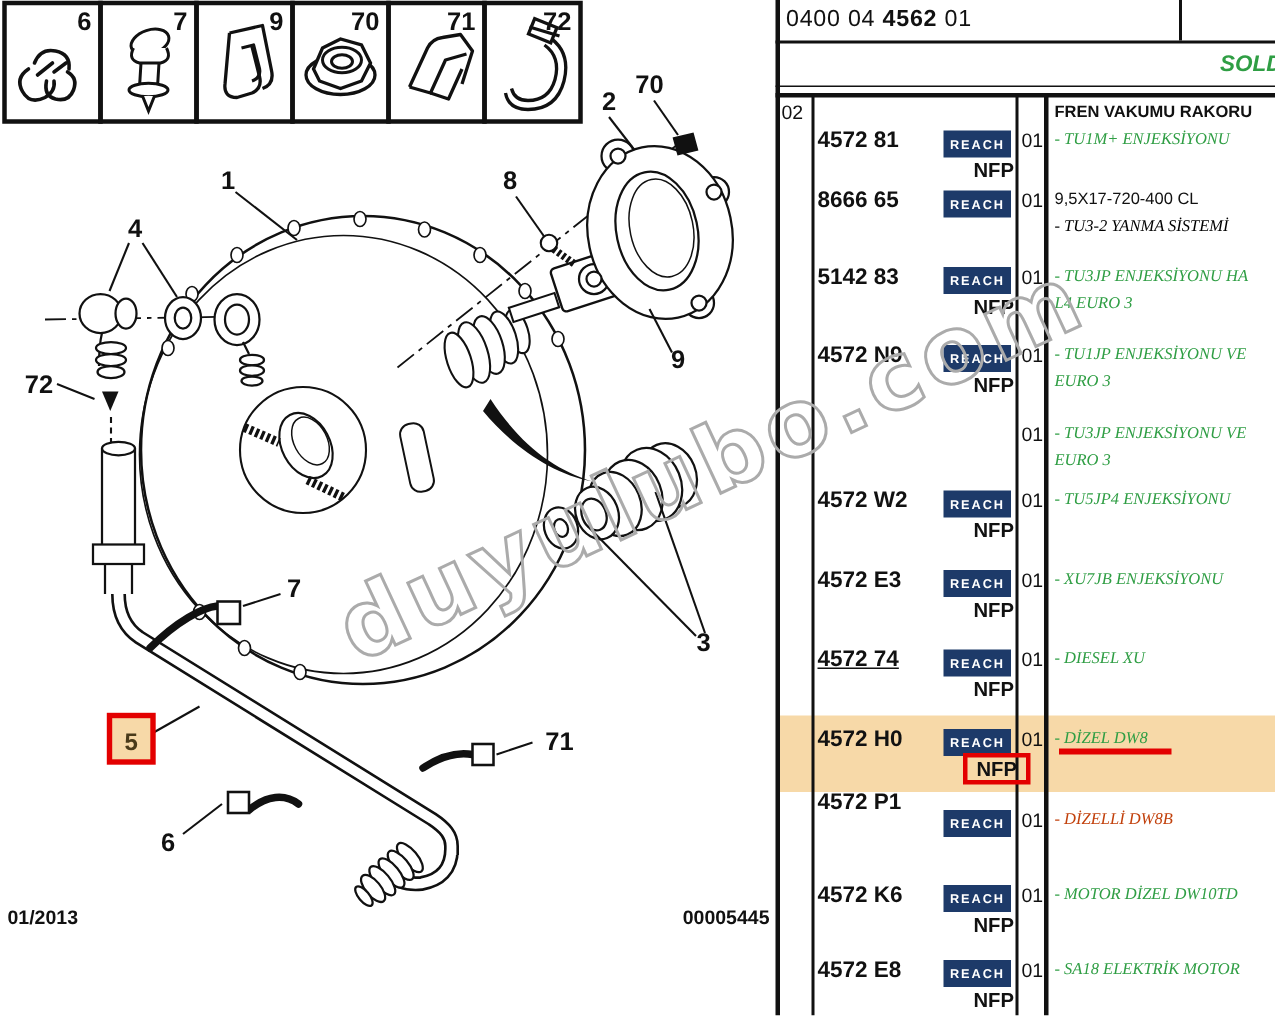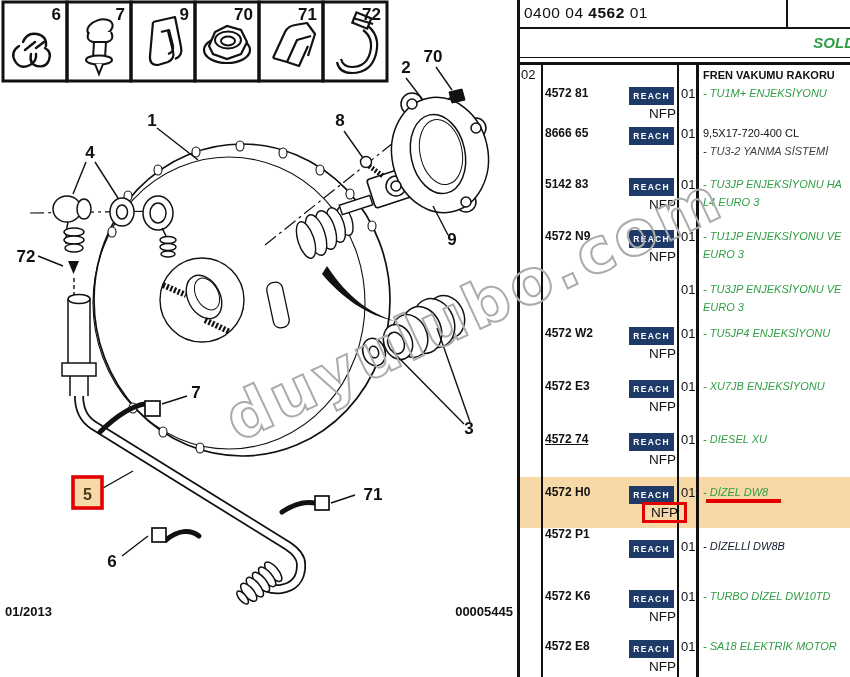--- a/index.html
+++ b/index.html
@@ -13,28 +13,28 @@
   .right-panel{position:absolute;left:517px;top:0;width:333px;height:677px;}
   .vline{position:absolute;background:#111;}
   .hline{position:absolute;background:#111;}
   .hdr-num{position:absolute;left:7px;top:4px;font-size:15.5px;letter-spacing:.5px;}
   .hdr-num b{font-weight:bold;}
   .sold{position:absolute;right:-5px;top:34px;font-size:15px;font-weight:bold;font-style:italic;}
   .section-code{position:absolute;left:4px;top:67px;font-size:13px;}
   .highlight-band{position:absolute;left:2px;top:477px;width:331px;height:51px;z-index:1;}
   .rows{position:absolute;left:0;top:0;width:333px;height:677px;z-index:3;}
   .rows span{position:absolute;display:block;line-height:15px;}
-  .ref{font-weight:bold;font-size:12px;left:28px;}
+  .ref{font-weight:bold;font-size:15px;left:28px;}
   .reach{right:176px;background:#1d3a69;color:#fff;font-size:8.5px;font-weight:bold;
          letter-spacing:1.3px;padding:2px 4px 1px 4px;line-height:10px;}
-  .nfp{right:174px;font-weight:normal;font-size:13.5px;}
+  .nfp{right:174px;font-weight:bold;font-size:13.5px;}
   .nfp.boxed{right:163px;border:3px solid #e30000;padding:0 6px;}
   .qty{left:164px;font-size:13px;}
   .dline{left:186px;font-size:11px;white-space:nowrap;width:146px;overflow:hidden;}
-  .dline.green{font-style:italic;}
+  .dline.green{font-style:italic;font-family:Liberation Serif, serif;}
   .dline.title{font-weight:bold;}
   .redline{position:absolute;left:189px;height:3.5px;width:75px;z-index:4;}
   .z2{z-index:2;}
   .wm{position:absolute;left:0;top:0;width:850px;height:677px;z-index:5;pointer-events:none;}
 </style>
 </head>
 <body>
 
 <div class="diagram-panel">
 <svg width="517" height="677" viewBox="0 0 517 677">
@@ -290,21 +290,21 @@
         <span class="nfp" style="top: 106px;">NFP</span>
         <span class="qty" style="top: 86px;">01</span>
         <span class="dline title" style="top: 68px;">FREN VAKUMU RAKORU</span>
         <span class="dline green" style="top: 86px; color: rgb(47, 158, 68);">- TU1M+ ENJEKSİYONU</span>
       </div>
       <div>
         <span class="ref" style="top: 126px;">8666 65</span>
         <span class="reach" style="top: 127px; background: rgb(29, 58, 105);">REACH</span>
         <span class="qty" style="top: 126px;">01</span>
         <span class="dline black" style="top: 126px;">9,5X17-720-400 CL</span>
-        <span class="dline green" style="top: 144px; color: #404040;">- TU3-2 YANMA SİSTEMİ</span>
+        <span class="dline green" style="top: 144px; color: #000000;">- TU3-2 YANMA SİSTEMİ</span>
       </div>
       <div>
         <span class="ref" style="top: 177px;">5142 83</span>
         <span class="reach" style="top: 178px; background: rgb(29, 58, 105);">REACH</span>
         <span class="nfp" style="top: 197px;">NFP</span>
         <span class="qty" style="top: 177px;">01</span>
         <span class="dline green" style="top: 177px; color: rgb(47, 158, 68);">- TU3JP ENJEKSİYONU HA</span>
         <span class="dline green" style="top: 195px; color: rgb(47, 158, 68);">L4 EURO 3</span>
       </div>
       <div>
@@ -346,28 +346,28 @@
         <span class="reach" style="top: 486px; background: rgb(29, 58, 105);">REACH</span>
         <span class="nfp boxed" style="top: 502px; border-color: rgb(227, 0, 0);">NFP</span>
         <span class="qty" style="top: 485px;">01</span>
         <span class="dline green" style="top: 485px; color: rgb(47, 158, 68);">- DİZEL DW8</span>
         <div class="redline" style="top: 499px; background: rgb(227, 0, 0);"></div>
       </div>
       <div>
         <span class="ref" style="top: 527px;">4572 P1</span>
         <span class="reach" style="top: 540px; background: rgb(29, 58, 105);">REACH</span>
         <span class="qty" style="top: 539px;">01</span>
-        <span class="dline green" style="top: 539px; color: #0f172a;">- DİZELLİ DW8B</span>
+        <span class="dline green" style="top: 539px; color: #c2410c;">- DİZELLİ DW8B</span>
       </div>
       <div>
         <span class="ref" style="top: 589px;">4572 K6</span>
         <span class="reach" style="top: 590px; background: rgb(29, 58, 105);">REACH</span>
         <span class="nfp" style="top: 609px;">NFP</span>
         <span class="qty" style="top: 589px;">01</span>
-        <span class="dline green" style="top: 589px; color: rgb(47, 158, 68);">- TURBO DİZEL DW10TD</span>
+        <span class="dline green" style="top: 589px; color: rgb(47, 158, 68);">- MOTOR DİZEL DW10TD</span>
       </div>
       <div>
         <span class="ref" style="top: 639px;">4572 E8</span>
         <span class="reach" style="top: 640px; background: rgb(29, 58, 105);">REACH</span>
         <span class="nfp" style="top: 659px;">NFP</span>
         <span class="qty" style="top: 639px;">01</span>
         <span class="dline green" style="top: 639px; color: rgb(47, 158, 68);">- SA18 ELEKTRİK MOTOR</span>
       </div>
     </div>
 </div>

